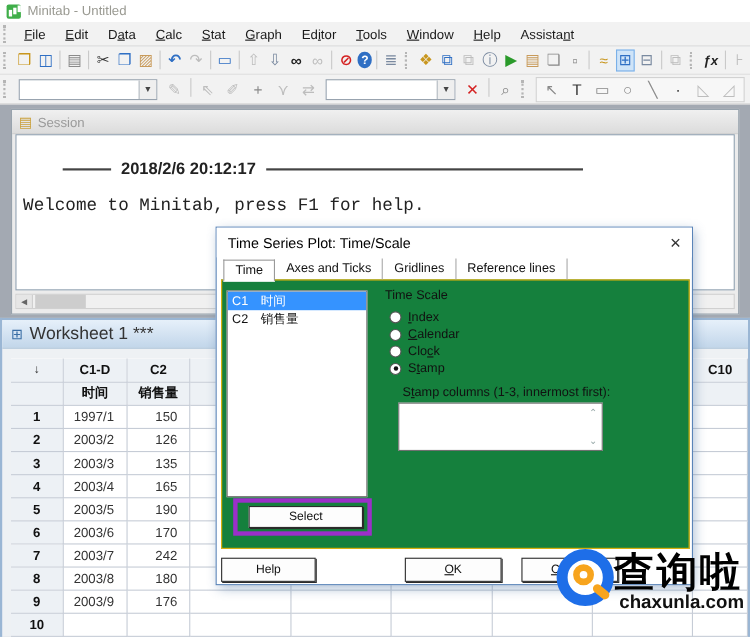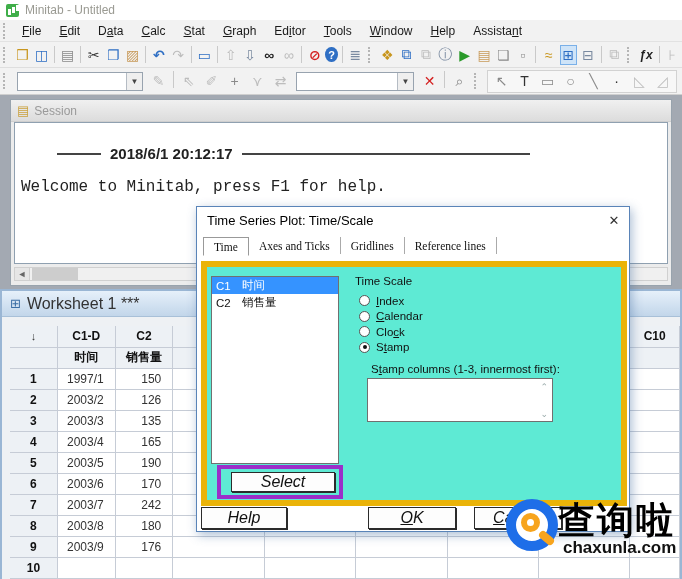--- a/index.html
+++ b/index.html
@@ -59,41 +59,41 @@
   td.hcell { background:#edf1f5; text-align:center; font-weight:bold; color:#111; }
   td.rown { background:#edf1f5; text-align:center; font-weight:bold; color:#111; }
   td.vcell { background:#fff; text-align:right; padding-right:11px; color:#333; }
   td.corner { color:#333; font-size:11px; }
 
   
   .dialog { position:absolute; left:196px; top:186px; width:434px; height:326px; background:#fff; border:1px solid #5a84b8; box-shadow:2px 3px 10px rgba(70,110,160,.45); z-index:10;margin-top:20px; }
   .dlg-titlebar { height:27px; display:flex; align-items:center; padding-left:10px; background:#fff; }
   .dlg-title { font-size:13px; color:#000; flex:1; }
   .dlg-close { width:30px; height:26px; display:flex; align-items:center; justify-content:center; font-size:13px; color:#333; }
-  .dlg-tabs { position:absolute; left:6px; top:28px; height:20px; display:flex; align-items:flex-end; z-index:2;font-family:Liberation Serif, serif; }
+  .dlg-tabs { position:absolute; left:6px; top:28px; height:20px; display:flex; z-index:2; }
   .tab { font-size:11.5px; color:#111; padding:3px 10px 2px; border-right:1px solid #aaa; margin-bottom:1px; cursor:default; }
   .tab.active { background:#fff; border:1px solid #999; border-bottom:1px solid #fff; margin-bottom:0; position:relative; top:1px; }
-  .dlg-panel { position:absolute; left:4px; top:54px; width:426px; height:245px; background:#5eead4; border:6px solid #eab308; }
+  .dlg-panel { position:absolute; left:4px; top:47px; width:426px; height:245px; background:#15803d; border:1px solid #eab308; }
   .listbox { position:absolute; left:4px; top:9px; width:128px; height:188px; background:#fff; border:1px solid #707070; overflow:hidden; }
   .lb-item { height:17px; display:flex; align-items:center; font-size:11.5px; color:#111; padding-left:4px; }
   .lb-item .lb-id { width:26px; }
   .lb-item.sel { background:#3593ff; color:#fff; }
   .group-label { position:absolute; left:148px; top:8px; font-size:11.5px; color:#111; }
   .radio-group { position:absolute; left:152px; top:26px; }
   .radio-row { display:flex; align-items:center; height:15.5px; }
   .radio { width:11px; height:11px; border:1px solid #555; border-radius:50%; background:#fff; margin-right:6px; position:relative; }
   .radio.on::after { content:""; position:absolute; left:2.5px; top:2.5px; width:4px; height:4px; border-radius:50%; background:#111; }
   .rlabel { font-size:11.5px; color:#111; }
   .stamp-label { position:absolute; left:164px; top:96px; font-size:11.5px; color:#111; }
   .stamp-box { position:absolute; left:160px; top:111px; width:186px; height:44px; background:#fff; border:1px solid #707070; }
   .stamp-box .chev-up { position:absolute; right:4px; top:3px; font-size:9px; color:#9aa; }
   .stamp-box .chev-dn { position:absolute; right:4px; bottom:2px; font-size:9px; color:#9aa; }
   .stamp-value { position:absolute; left:3px; top:2px; font-size:11.5px; }
   .purple-box { position:absolute; left:10px; top:198px; width:126px; height:34px; border:4px solid #9b2fc9; }
-  .btn { background:#fdfdfd; border:1px solid #2b2b2b; box-shadow:1px 1px 0 0 #2b2b2b; font-size:16px; color:#111; display:flex; align-items:center; justify-content:center; font-family:inherit;font-style:italic; }
+  .btn { background:#fdfdfd; border:1px solid #2b2b2b; box-shadow:1px 1px 0 0 #2b2b2b; font-size:11px; color:#111; display:flex; align-items:center; justify-content:center; font-family:inherit; }
   .select-btn { position:absolute; left:10px; top:3px; width:104px; height:20px; }
   .dlg-bottom { position:absolute; left:0; top:300px; width:434px; height:24px; }
   .help-btn { position:absolute; left:4px; top:0; width:86px; height:22px; }
   .ok-btn { position:absolute; left:171px; top:0; width:88px; height:22px; }
   .cancel-btn { position:absolute; left:277px; top:0; width:88px; height:22px; }
 
   
   .watermark { position:absolute; left:500px; top:494px; width:182px; height:80px; z-index:20; }
   .wm-ring { position:absolute; left:6px; top:5px; width:52px; height:52px; border-radius:50%; border:10px solid #1e6ee8; background:#fff; }
   .wm-inner { position:absolute; left:21px; top:19px; width:19px; height:19px; border-radius:50%; border:6px solid #f7a41d; background:#fff; }
@@ -214,21 +214,21 @@
   </div>
 
   <div class="session-win">
     <div class="win-title-gray">
       <span class="wicon">▤</span>
       <span class="wtxt">Session</span>
     </div>
     <div class="session-content">
       <div class="sess-date-row">
         <span class="dash left"></span>
-        <span class="sess-date">2018/6/1 20:12:17</span>
+        <span class="sess-date">2018/2/6 20:12:17</span>
         <span class="dash right"></span>
       </div>
       <div class="sess-welcome">Welcome to Minitab, press F1 for help.</div>
     </div>
     <div class="sess-hscroll">
       <span class="scroll-btn">◄</span>
       <span class="scroll-thumb"></span>
     </div>
   </div>
 

